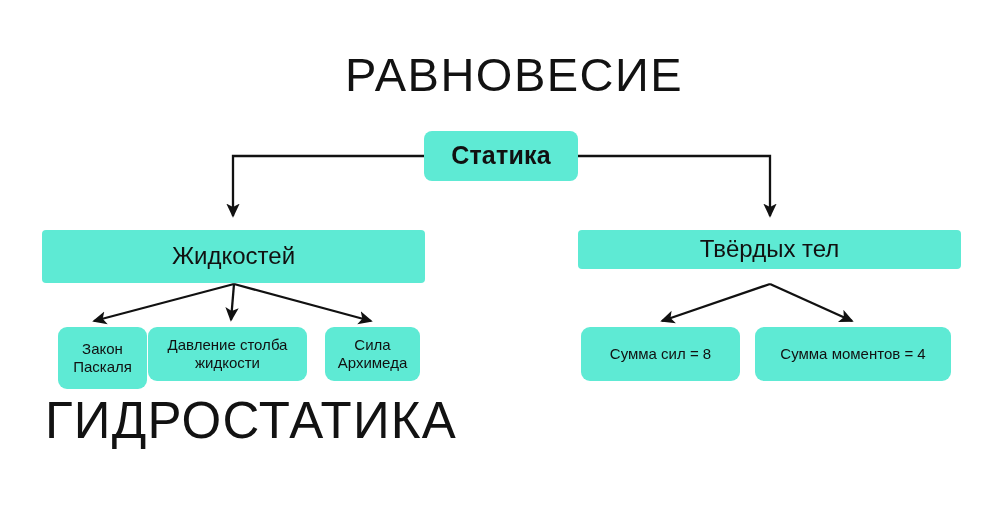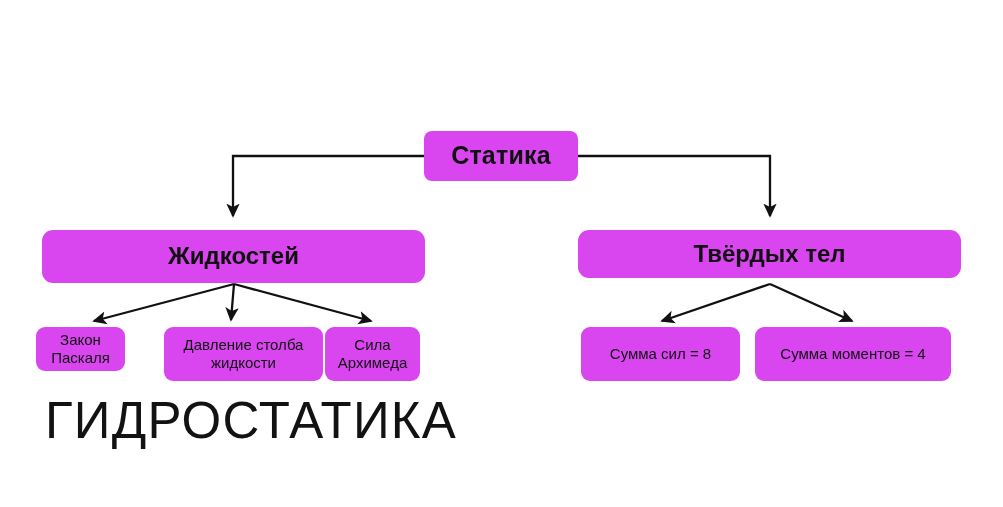--- a/index.html
+++ b/index.html
@@ -24,50 +24,49 @@
   .connectors {
     position: absolute;
     left: 0; top: 0;
     width: 1003px;
     height: 507px;
     pointer-events: none;
   }
   .node {
     position: absolute;
     box-sizing: border-box;
-    background: #d946ef;
+    background: #5eead4;
     border-radius: 9px;
     display: flex;
     align-items: center;
     justify-content: center;
     text-align: center;
     line-height: 1.18;
     color: #111111;
     padding: 10px 6px;
   }
   .node.root {
     border-radius: 8px;
     font-weight: bold;
     font-size: 25px;
     letter-spacing: 0.2px;
   }
   .node.level2 {
     font-size: 24px;
-    font-weight: 700;
-    border-radius: 11px;
+    font-weight: 400;
+    border-radius: 4px;
     justify-content: center;
   }
   .node.leaf {
     font-size: 15px;
     font-weight: 400;
     border-radius: 9px;
   }
   .node.leaf.wide {
     font-size: 15px;
-    margin-left: 16px;
   }
   .heading {
     position: absolute;
     font-weight: 400;
     color: #121212;
     white-space: nowrap;
     letter-spacing: 1px;
   }
   .heading.title {
     font-size: 47px;
@@ -80,20 +79,21 @@
     left: 45px;
     top: 391px;
     letter-spacing: 1.2px;
   }
 </style>
 </head>
 <body>
 
 <div id="canvas">
 
+  <div class="heading title">РАВНОВЕСИЕ</div>
 
   <svg class="connectors" viewBox="0 0 1003 507" width="1003" height="507" xmlns="http://www.w3.org/2000/svg">
     <defs>
       <marker id="arrowhead" markerWidth="7" markerHeight="7" refX="5.4" refY="3.1" orient="auto" markerUnits="strokeWidth">
         <path d="M0,0.2 L6.2,3.1 L0,6.0 L1.5,3.1 Z" fill="#111111"></path>
       </marker>
     </defs>
 
     <path d="M424,156 L233,156 L233,216" fill="none" stroke="#111111" stroke-width="2.3" marker-end="url(#arrowhead)"></path>
 
@@ -108,25 +108,25 @@
   </svg>
 
   <div class="node root" style="left:424px; top:131px; width:154px; height:50px;">
     <span>Статика</span>
   </div>
 
   <div class="node level2" style="left:42px; top:230px; width:383px; height:53px;">
     <span>Жидкостей</span>
   </div>
 
-  <div class="node level2" style="left:578px; top:230px; width:383px; height:48px;">
+  <div class="node level2" style="left:578px; top:230px; width:383px; height:39px;">
     <span>Твёрдых тел</span>
   </div>
 
-  <div class="node leaf" style="left:36px; top:327px; width:89px; height:44px;">
+  <div class="node leaf" style="left:58px; top:327px; width:89px; height:62px;">
     <span>Закон Паскаля</span>
   </div>
 
   <div class="node leaf wide" style="left:148px; top:327px; width:159px; height:54px;">
     <span>Давление столба жидкости</span>
   </div>
 
   <div class="node leaf" style="left:325px; top:327px; width:95px; height:54px;">
     <span>Сила Архимеда</span>
   </div>

